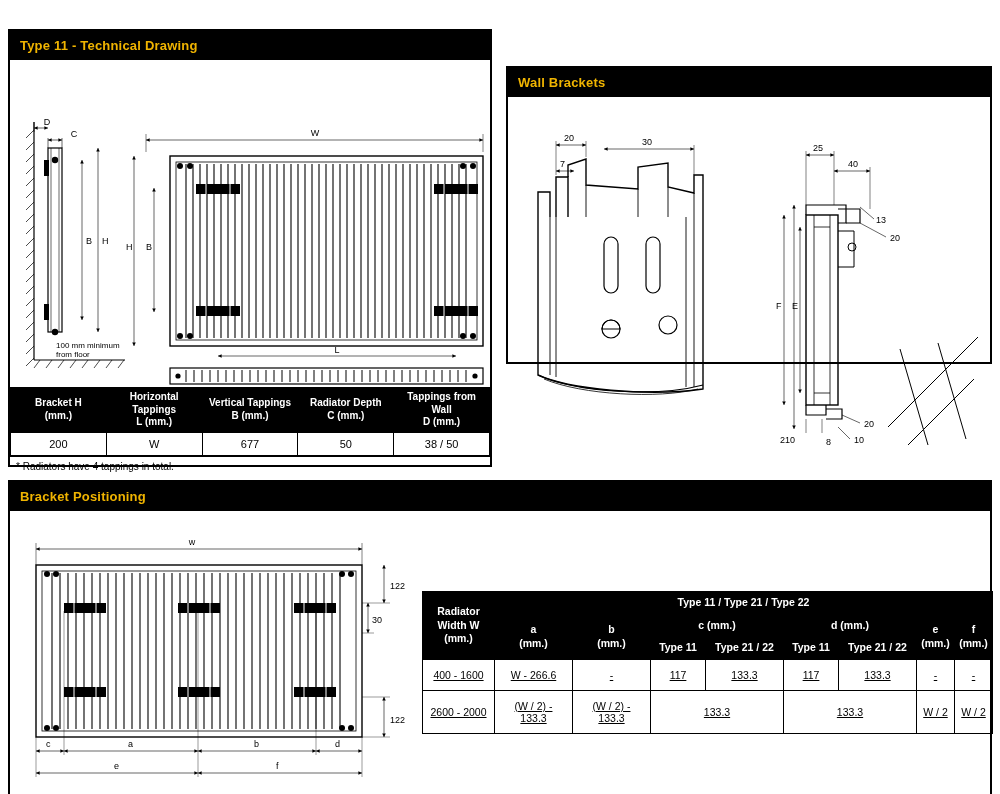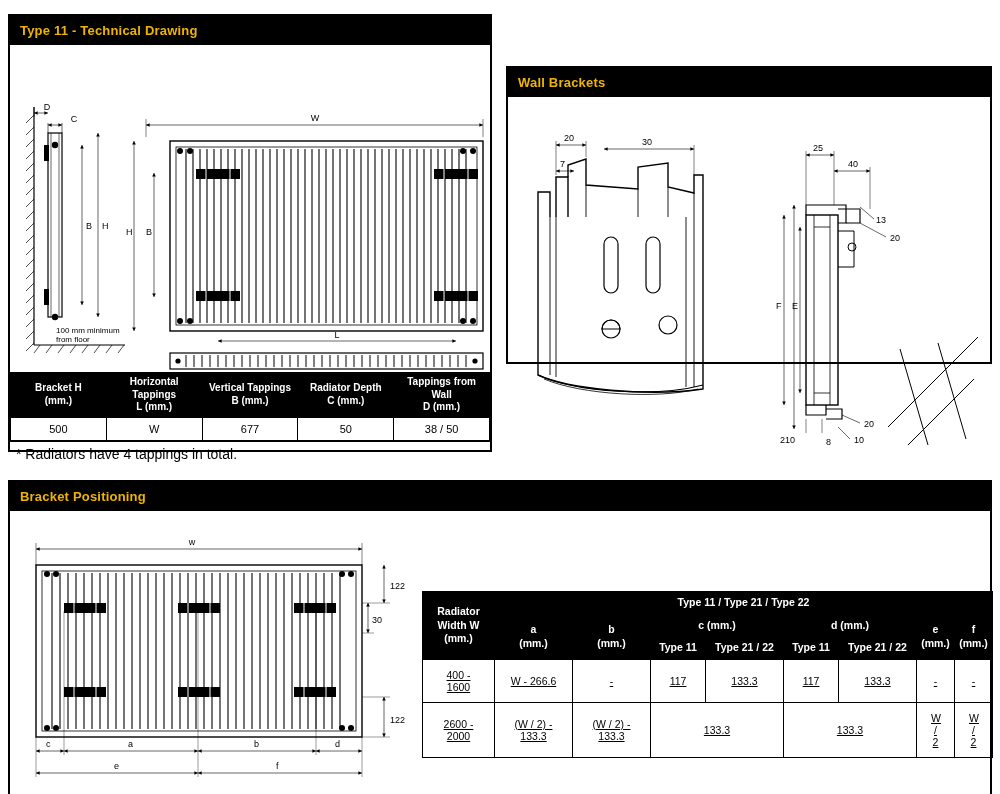--- a/index.html
+++ b/index.html
@@ -28,21 +28,21 @@
     font-size: 13px;
     padding: 7px 10px;
     letter-spacing: .2px;
   }
   .panel-body {
     position: relative;
   }
 
   
   #technical-drawing {
-    left: 8px; top: 14px; width: 484px; height: 438px;
+    left: 8px; top: 29px; width: 484px; height: 438px;
   }
   #wall-brackets {
     left: 506px; top: 66px; width: 486px; height: 298px;
   }
   #bracket-positioning {
     left: 8px; top: 480px; width: 984px; height: 382px;
   }
 
   
   table {
@@ -62,21 +62,21 @@
     line-height: 1.25;
     font-size: 10px;
   }
   .spec-table td {
     text-align: center;
     padding: 5px 2px;
     border: 1px solid #000;
     font-size: 11px;
   }
   .footnote {
-    font-size: 14px;
+    font-size: 10px;
     padding: 4px 6px;
     border-top: 1px solid #000;
   }
 
   .bracket-table {
     position: absolute;
     left: 412px;
     top: 80px;
     width: 560px;
     text-decoration: underline;
@@ -91,21 +91,21 @@
     border: 1px solid #000;
     font-weight: bold;
     font-size: 10.5px;
     padding: 4px 2px;
     line-height: 1.3;
   }
   .bracket-table td {
     border: 1px solid #000;
     text-align: center;
     font-size: 10.5px;
-    padding: 9px 14px;
+    padding: 9px 6px;
   }
 
   
   .svgwrap { position: absolute; left: 0; top: 0; }
   svg text {
     font-family: "Liberation Sans", sans-serif;
     fill: #000;
   }
   .dim { font-size: 9px; }
   .dim-sm { font-size: 8px; }
@@ -339,21 +339,21 @@
       <th>
         <span>Radiator Depth</span><br>
         <span>C (mm.)</span>
       </th>
       <th>
         <span>Tappings from Wall</span><br>
         <span>D (mm.)</span>
       </th>
     </tr>
     <tr>
-      <td>500</td>
+      <td>200</td>
       <td>W</td>
       <td>677</td>
       <td>50</td>
       <td>38 / 50</td>
     </tr>
   </tbody>
     </table>
   <div class="footnote">* Radiators have 4 tappings in total.</div>
 </div>
 

